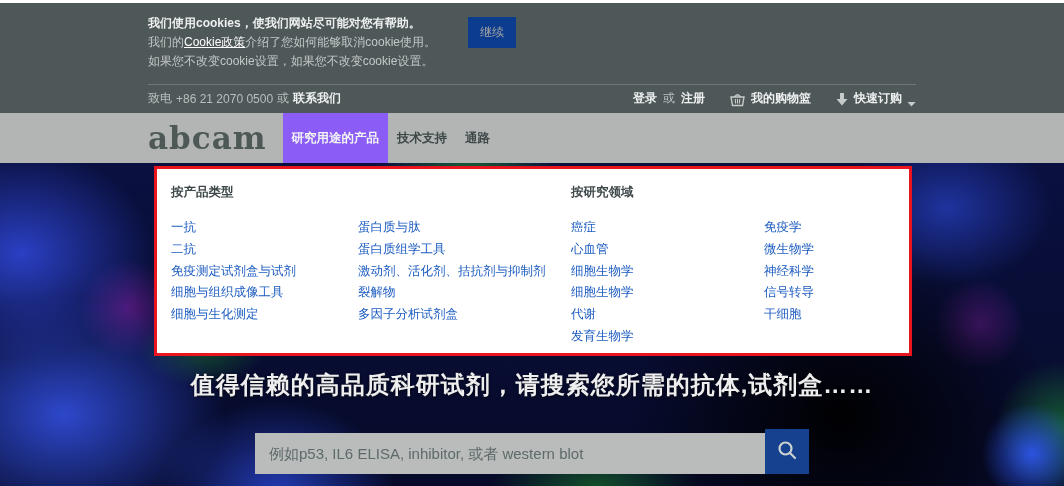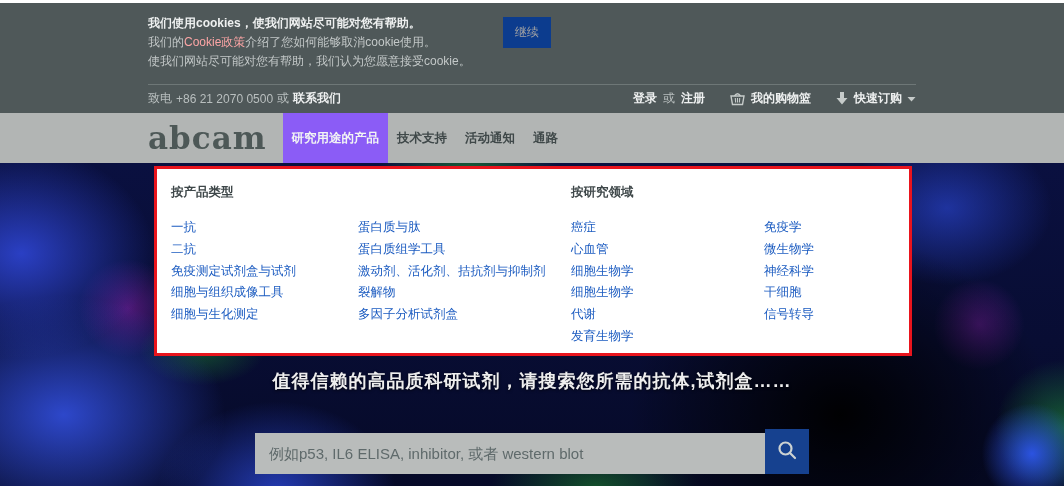--- a/index.html
+++ b/index.html
@@ -9,32 +9,32 @@
   .page { position:relative; width:1064px; height:486px; }
 
   
   .top-strip { height:3px; background:#ffffff; }
   .top-section { background:#4f5859; height:110px; }
   .container { width:768px; margin:0 auto; position:relative; }
 
   .cookie-area { display:flex; align-items:flex-start; padding-top:11px; height:81px; }
   .cookie-text { font-size:12px; line-height:19px; color:#c3c8c8; }
   .cookie-line-bold { color:#eef0f0; font-weight:bold; }
-  .cookie-link { color:#fca5a5; cursor:pointer; }
+  .cookie-link { color:#ffffff; text-decoration:underline; cursor:pointer; }
   .continue-btn { margin-left:32px; margin-top:3px; background:#0c3c8e; color:#a3a3a3;
     border:none; font-size:12px; padding:7px 12px; cursor:pointer; }
 
   .utility-divider { border-top:1px solid #6e7777; }
   .utility-bar { display:flex; justify-content:space-between; align-items:center;
     height:27px; font-size:12px; color:#c3c8c8; }
   .utility-left { display:flex; align-items:center; gap:4px; }
   .utility-right { display:flex; align-items:center; gap:6px; }
   .u-bold { color:#eef0f0; font-weight:bold; cursor:pointer; }
   .u-plain { color:#b9bfbf; }
-  .u-group { display:flex; align-items:center; gap:5px; margin-left:18px; cursor:pointer; }
+  .u-group { display:flex; align-items:flex-end; gap:5px; margin-left:18px; cursor:pointer; }
   .u-icon { display:inline-flex; align-items:center; }
 
   
   .nav-bar { background:#b2b5b4; height:50px; }
   .nav-inner { display:flex; align-items:stretch; height:50px; }
   .logo { font-family:"DejaVu Serif","Liberation Serif",serif; font-weight:bold;
     font-size:31px; color:#4d5857; line-height:50px; letter-spacing:1px;
     margin-right:16px; cursor:pointer; }
   .nav-items { display:flex; align-items:stretch; }
   .nav-item { font-size:12.5px; font-weight:bold; color:#3f4849; line-height:50px;
@@ -71,21 +71,21 @@
   .menu-col { list-style:none; }
   .menu-col.p1 { width:187px; }
   .menu-col.p2 { width:200px; }
   .menu-col.r1 { width:193px; }
   .menu-col.r2 { width:150px; }
   .menu-col li { height:21.8px; }
   .menu-link { font-size:12.5px; color:#1b5bc0; text-decoration:none; cursor:pointer; white-space:nowrap; }
 
   
   .hero-heading { position:absolute; top:206px; left:0; width:100%; text-align:center;
-    color:#eeeeee; font-size:18px; font-weight:bold; letter-spacing:1px;
+    color:#eeeeee; font-size:24px; font-weight:bold; letter-spacing:1px;
     text-shadow:0 1px 3px rgba(0,0,0,.7); }
   .search-bar { position:absolute; top:266px; left:50%; transform:translateX(-50%);
     display:flex; align-items:flex-end; }
   .search-input { width:510px; height:41px; background:#b9bcbb; border:none; outline:none;
     padding:0 14px; font-size:15px; color:#3f4a4b; font-family:"Liberation Sans","DejaVu Sans",sans-serif; }
   .search-input::placeholder { color:#5f6a6b; opacity:1; }
   .search-btn { width:44px; height:45px; background:#16418f; border:none; cursor:pointer;
     display:flex; align-items:center; justify-content:center; }
 </style>
 </head>
@@ -97,21 +97,21 @@
 
   <div class="top-section">
     <div class="container">
 
       <div class="cookie-area">
         <div class="cookie-text">
           <div class="cookie-line-bold">我们使用cookies，使我们网站尽可能对您有帮助。</div>
           <div>
             <span>我们的</span><span class="cookie-link">Cookie政策</span><span>介绍了您如何能够取消cookie使用。</span>
           </div>
-          <div>使我们网站尽可能对您有帮助，我们认为您愿意接受cookie。</div>
+          <div>如果您不改变cookie设置，如果您不改变cookie设置。</div>
         </div>
         <button class="continue-btn">继续</button>
       </div>
 
       <div class="utility-divider"></div>
       <div class="utility-bar">
         <div class="utility-left">
           <span class="u-plain">致电</span>
           <span class="u-plain">+86 21 2070 0500</span>
           <span class="u-plain">或</span>
@@ -151,21 +151,20 @@
 
     </div>
   </div>
 
   <div class="nav-bar">
     <div class="container nav-inner">
       <div class="logo">abcam</div>
       <div class="nav-items">
         <div class="nav-item active">研究用途的产品</div>
         <div class="nav-item">技术支持</div>
-        <div class="nav-item">活动通知</div>
         <div class="nav-item">通路</div>
       </div>
     </div>
   </div>
 
   <div class="hero">
 
     <div class="mega-menu">
 
       <div class="menu-section products">
@@ -196,22 +195,22 @@
             <li><a class="menu-link">心血管</a></li>
             <li><a class="menu-link">细胞生物学</a></li>
             <li><a class="menu-link">细胞生物学</a></li>
             <li><a class="menu-link">代谢</a></li>
             <li><a class="menu-link">发育生物学</a></li>
           </ul>
           <ul class="menu-col r2">
             <li><a class="menu-link">免疫学</a></li>
             <li><a class="menu-link">微生物学</a></li>
             <li><a class="menu-link">神经科学</a></li>
+            <li><a class="menu-link">信号转导</a></li>
             <li><a class="menu-link">干细胞</a></li>
-            <li><a class="menu-link">信号转导</a></li>
           </ul>
         </div>
       </div>
 
     </div>
 
     <div class="hero-heading">值得信赖的高品质科研试剂，请搜索您所需的抗体,试剂盒……</div>
 
     <div class="search-bar">
       <input class="search-input" type="text" placeholder="例如p53, IL6 ELISA, inhibitor, 或者 western blot" style="">

